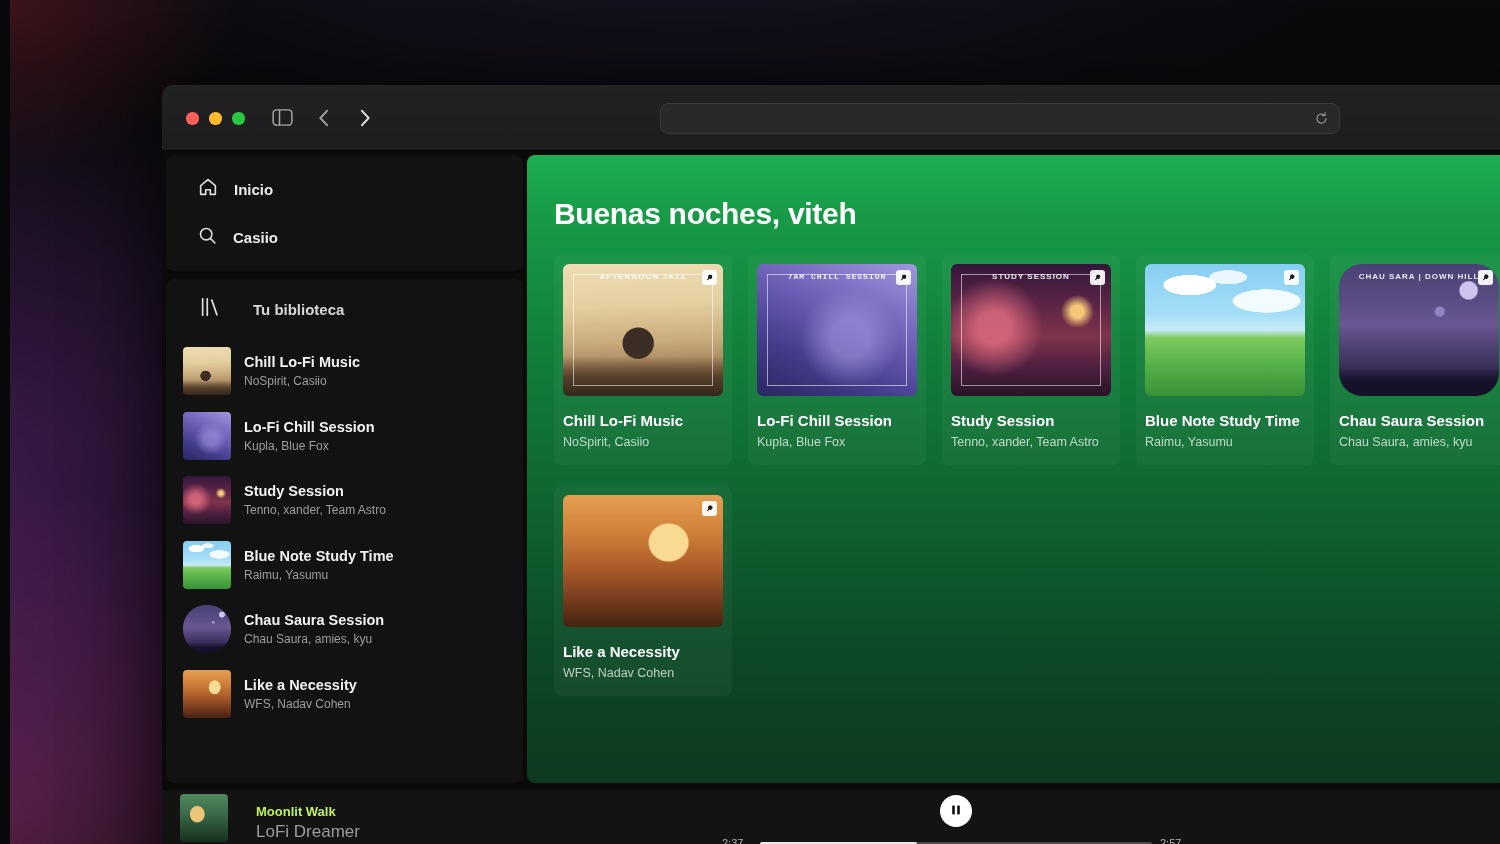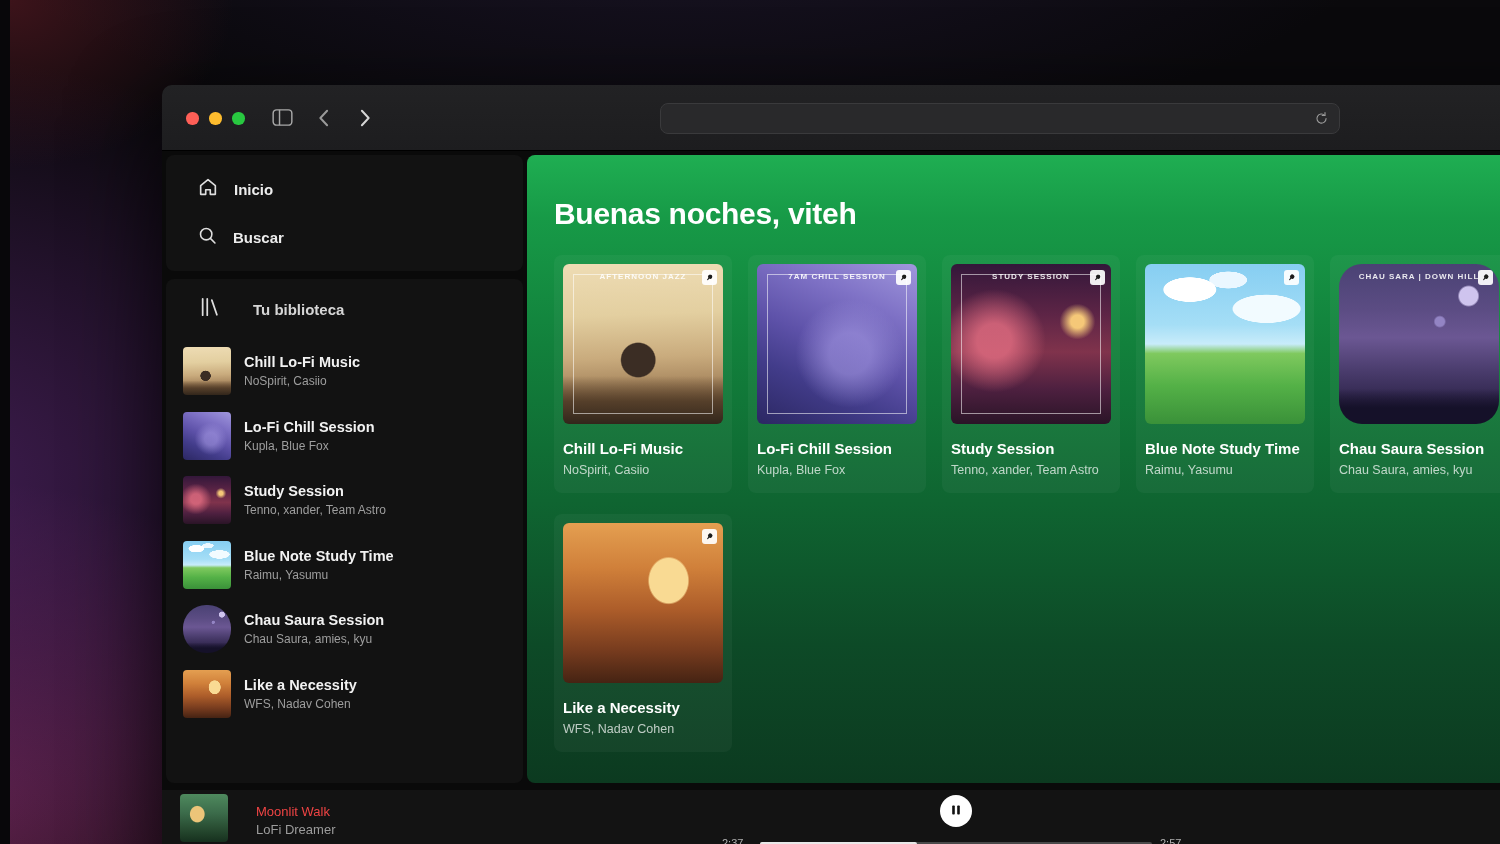--- a/index.html
+++ b/index.html
@@ -53,37 +53,37 @@
   .lib-item .t{ color:#f2f2f2; font-size:14.5px; font-weight:700; line-height:1.15; }
   .lib-item .s{ color:#9e9e9e; font-size:12px; margin-top:3px; }
   
   .main{
     position:absolute; left:365px; top:4px; right:8px; height:628px; border-radius:8px; overflow:hidden;
     background:linear-gradient(180deg,#1fae52 0%,#179a47 10%,#12813c 30%,#0f6531 55%,#0d4a27 78%,#0c3a20 100%);
   }
   .main h1{ margin:42px 0 0 27px; color:#fff; font-size:30px; font-weight:800; letter-spacing:-0.3px; }
   .grid{ display:grid; grid-template-columns:repeat(5,178px); gap:21px 16px; margin:24px 0 0 27px; }
   .pcard{ width:178px; padding:9px 9px 16px; background:rgba(255,255,255,0.04); border-radius:8px; cursor:pointer; }
-  .art{ position:relative; width:160px; height:160px; border-radius:6px; overflow:hidden; }
+  .art{ position:relative; width:160px; height:132px; border-radius:6px; overflow:hidden; }
   .pcard .ct{ color:#fff; font-size:15px; font-weight:700; margin-top:16px; line-height:1.2;
               white-space:nowrap; overflow:hidden; }
   .pcard .cs{ color:rgba(255,255,255,0.72); font-size:12.5px; margin-top:5px; white-space:nowrap; overflow:hidden; }
   .pcard .art.framed::after{ content:""; position:absolute; inset:10px; border:1px solid rgba(255,255,255,0.55); pointer-events:none; }
   .caption{ position:absolute; top:8px; left:0; right:0; text-align:center; color:rgba(255,255,255,0.88);
             font-size:8px; letter-spacing:1px; font-weight:700; }
   .badge{ position:absolute; top:6px; right:6px; width:15px; height:15px; border-radius:3px;
           background:rgba(255,255,255,0.92); display:flex; align-items:center; justify-content:center; }
   
   .art-0{background:
     radial-gradient(circle at 47% 60%, #3b2d24 0 13%, rgba(59,45,36,0) 14%),
     linear-gradient(0deg, #32261b 0%, #553f2a 14%, rgba(85,63,42,0) 30%),
     linear-gradient(178deg, #eedcb4 0%, #e3cfa0 32%, #c9ab7d 58%, #9a7852 82%, #6b5238 100%);}
   .art-1{background:
     radial-gradient(circle at 58% 56%, rgba(168,156,230,0.55) 0 16%, rgba(168,156,230,0) 42%),
-    linear-gradient(205deg, #a097dd 0%, #7f72c6 26%, #5d51a8 52%, #423c8a 72%, #2b2762 100%);}
+    linear-gradient(205deg, #a097dd 0%, #7f72c6 26%, #5d51a8 52%, #423c8a 72%, #2b2762 100%); font-family: Liberation Mono, monospace;}
   .art-2{background:
     radial-gradient(circle at 79% 36%, #f5c878 0 4%, rgba(245,200,120,0) 11%),
     radial-gradient(circle at 27% 48%, rgba(228,110,130,0.8) 0 12%, rgba(228,110,130,0) 36%),
     linear-gradient(180deg, #33173a 0%, #5e2546 32%, #80334c 55%, #4e2040 78%, #2a1427 100%);}
   .art-3{background:
     radial-gradient(ellipse 28% 13% at 28% 16%, #ffffff 0 58%, rgba(255,255,255,0) 60%),
     radial-gradient(ellipse 36% 15% at 76% 28%, #f2fbff 0 58%, rgba(255,255,255,0) 60%),
     radial-gradient(ellipse 20% 9% at 52% 10%, #eaf7ff 0 58%, rgba(255,255,255,0) 60%),
     linear-gradient(180deg, #86cef2 0%, #a5def6 38%, #c8ecfa 50%, #7fc95e 56%, #54b147 76%, #3a9139 100%);}
   .art-4{background:
@@ -94,22 +94,22 @@
   .art-5{background:
     radial-gradient(ellipse 26% 30% at 66% 36%, #f9da93 0 46%, rgba(249,218,147,0) 50%),
     linear-gradient(180deg, #e49f51 0%, #d0803a 28%, #ad5d2a 54%, #763b1e 80%, #452313 100%);}
   .art-player{background:
     radial-gradient(ellipse 34% 38% at 36% 42%, #ecc579 0 42%, rgba(236,197,121,0) 48%),
     linear-gradient(180deg, #4f8a5e 0%, #3b6b4a 40%, #26492f 75%, #16301e 100%);}
   
   .player{ position:absolute; left:0; top:639px; right:0; height:100px; background:#131313; }
   .p-thumb{ position:absolute; left:18px; top:4px; width:48px; height:48px; border-radius:4px; }
   .p-info{ position:absolute; left:94px; top:14px; }
-  .p-title{ color:#ef4444; font-size:13px; font-weight:400; }
-  .p-artist{ color:#9c9c9c; font-size:13px; margin-top:3px; }
+  .p-title{ color:#bef264; font-size:13px; font-weight:700; }
+  .p-artist{ color:#9c9c9c; font-size:17px; margin-top:3px; }
   .pause-btn{ position:absolute; left:778px; top:5px; width:32px; height:32px; border-radius:50%;
     background:#fff; border:none; display:flex; align-items:center; justify-content:center; cursor:pointer; }
   .p-time{ position:absolute; top:47px; color:#b0b0b0; font-size:11px; }
   .p-elapsed{ left:560px; }
   .p-remaining{ left:998px; }
   .p-bar{ position:absolute; left:598px; top:52px; width:392px; height:4px; border-radius:2px; background:#4a4a4a; cursor:pointer; }
   .p-bar .fill{ width:40%; height:100%; border-radius:2px; background:#e8e8e8; }
 </style>
 </head>
 <body>
@@ -170,21 +170,21 @@
             </span>
             <span class="lbl">Inicio</span>
           </div>
           <div class="nav-row">
             <span>
               <svg viewBox="0 0 24 24" width="21" height="21">
                   <circle cx="10.5" cy="10.5" r="6.5" fill="none" stroke="#dedede" stroke-width="1.8"></circle>
                   <line x1="15.3" y1="15.3" x2="20.5" y2="20.5" stroke="#dedede" stroke-width="1.8" stroke-linecap="round"></line>
                 </svg>
             </span>
-            <span class="lbl">Buscar</span>
+            <span class="lbl">Casiio</span>
           </div>
         </div>
 
         <div class="scard lib-card">
           <div class="lib-head">
             <span>
               <svg viewBox="0 0 24 24" width="22" height="22">
                   <path d="M4 3v18M9 3v18M14 4.5l5.5 16" stroke="#dedede" stroke-width="1.9" fill="none" stroke-linecap="round"></path>
                 </svg>
             </span>

